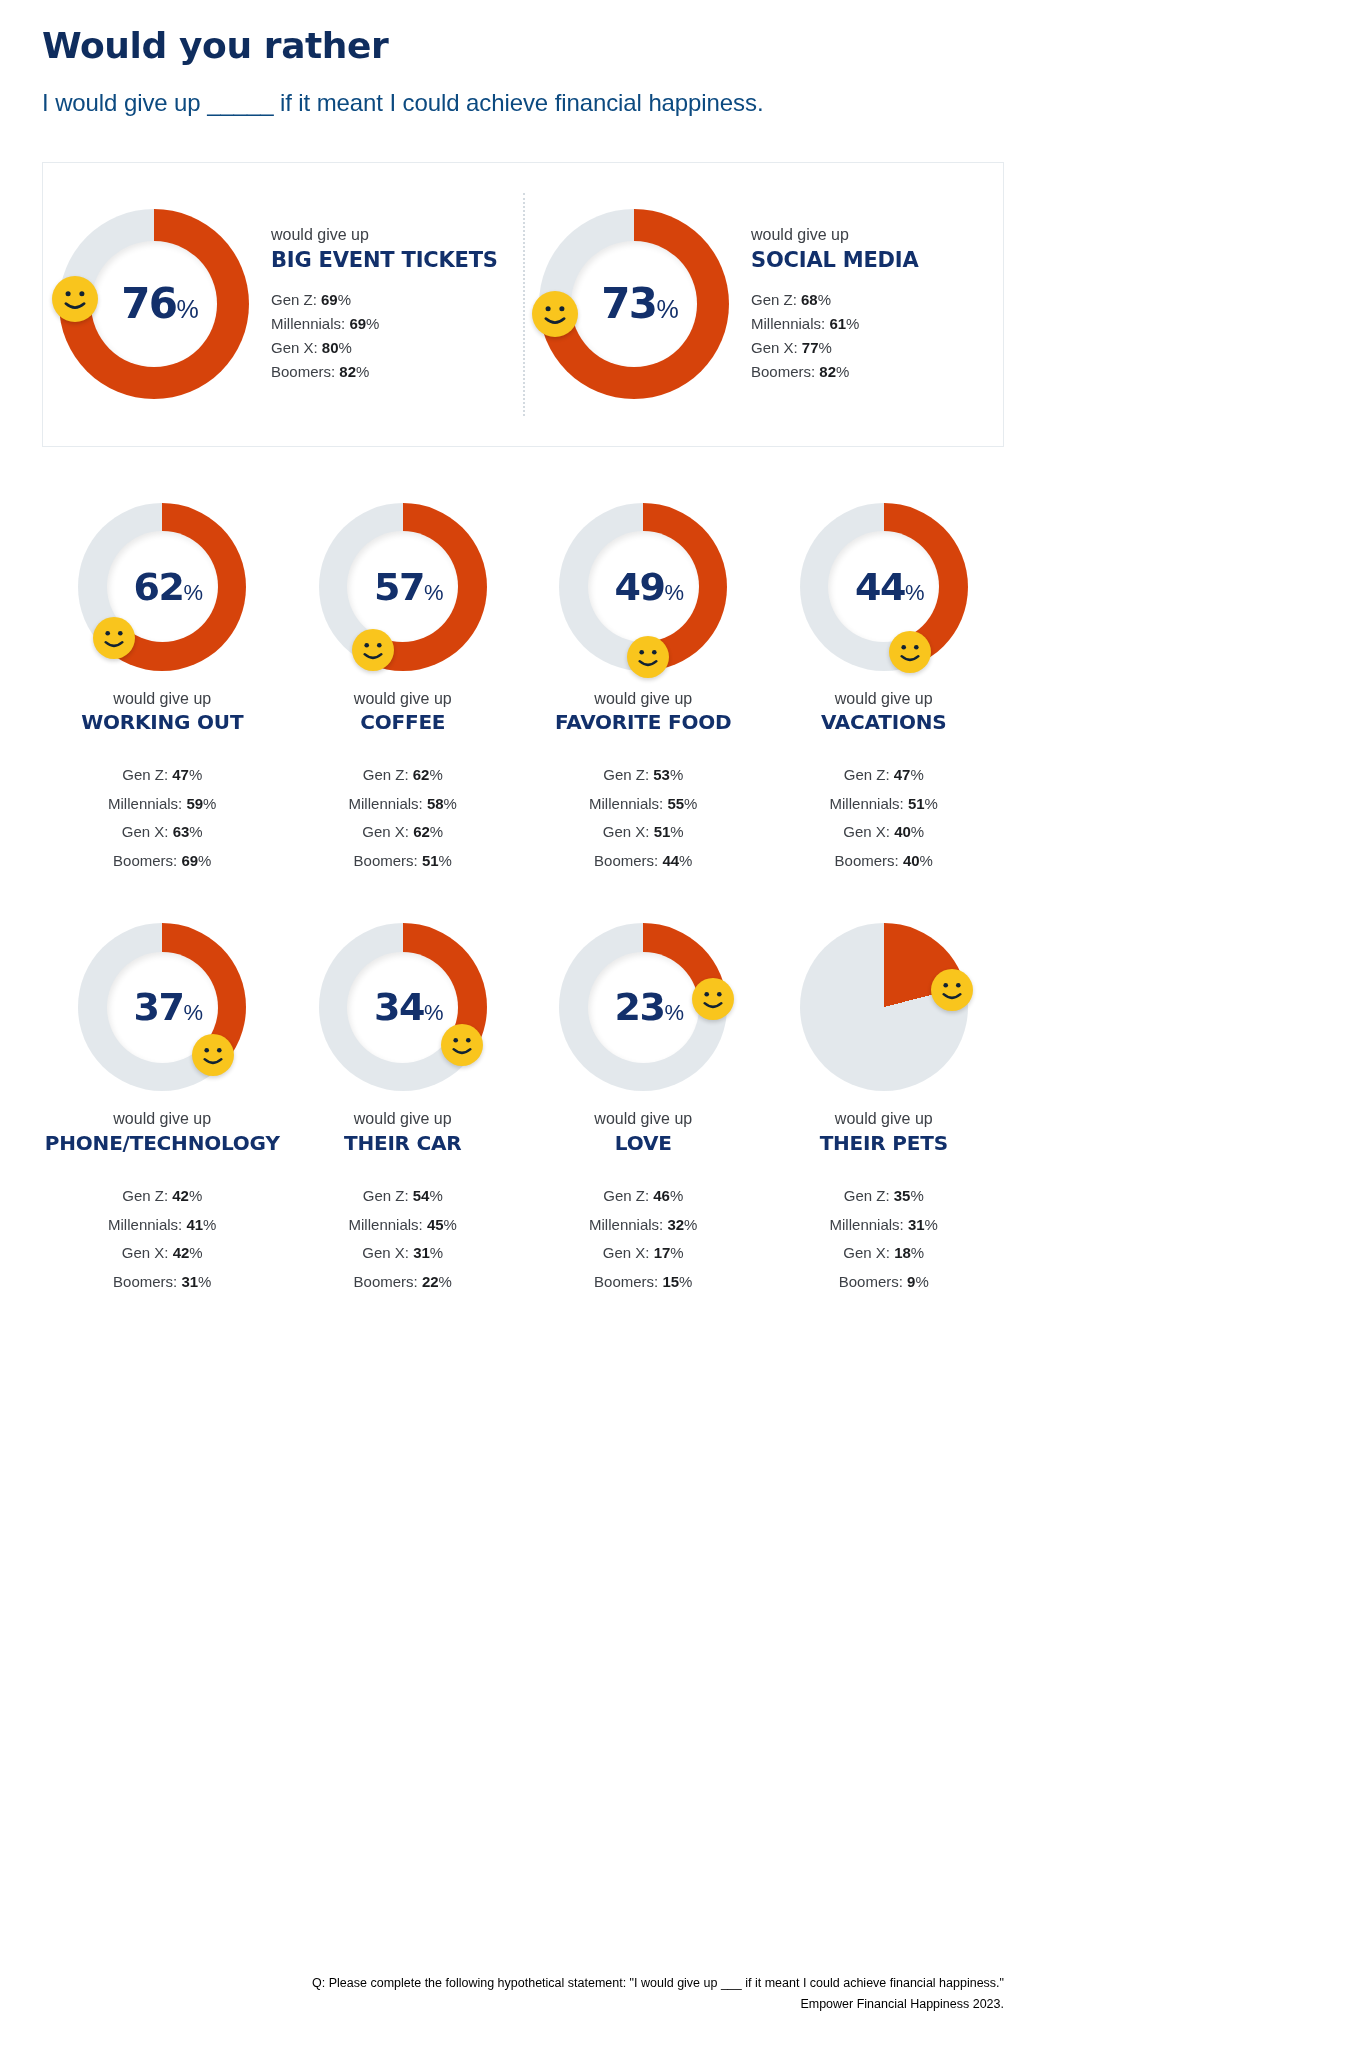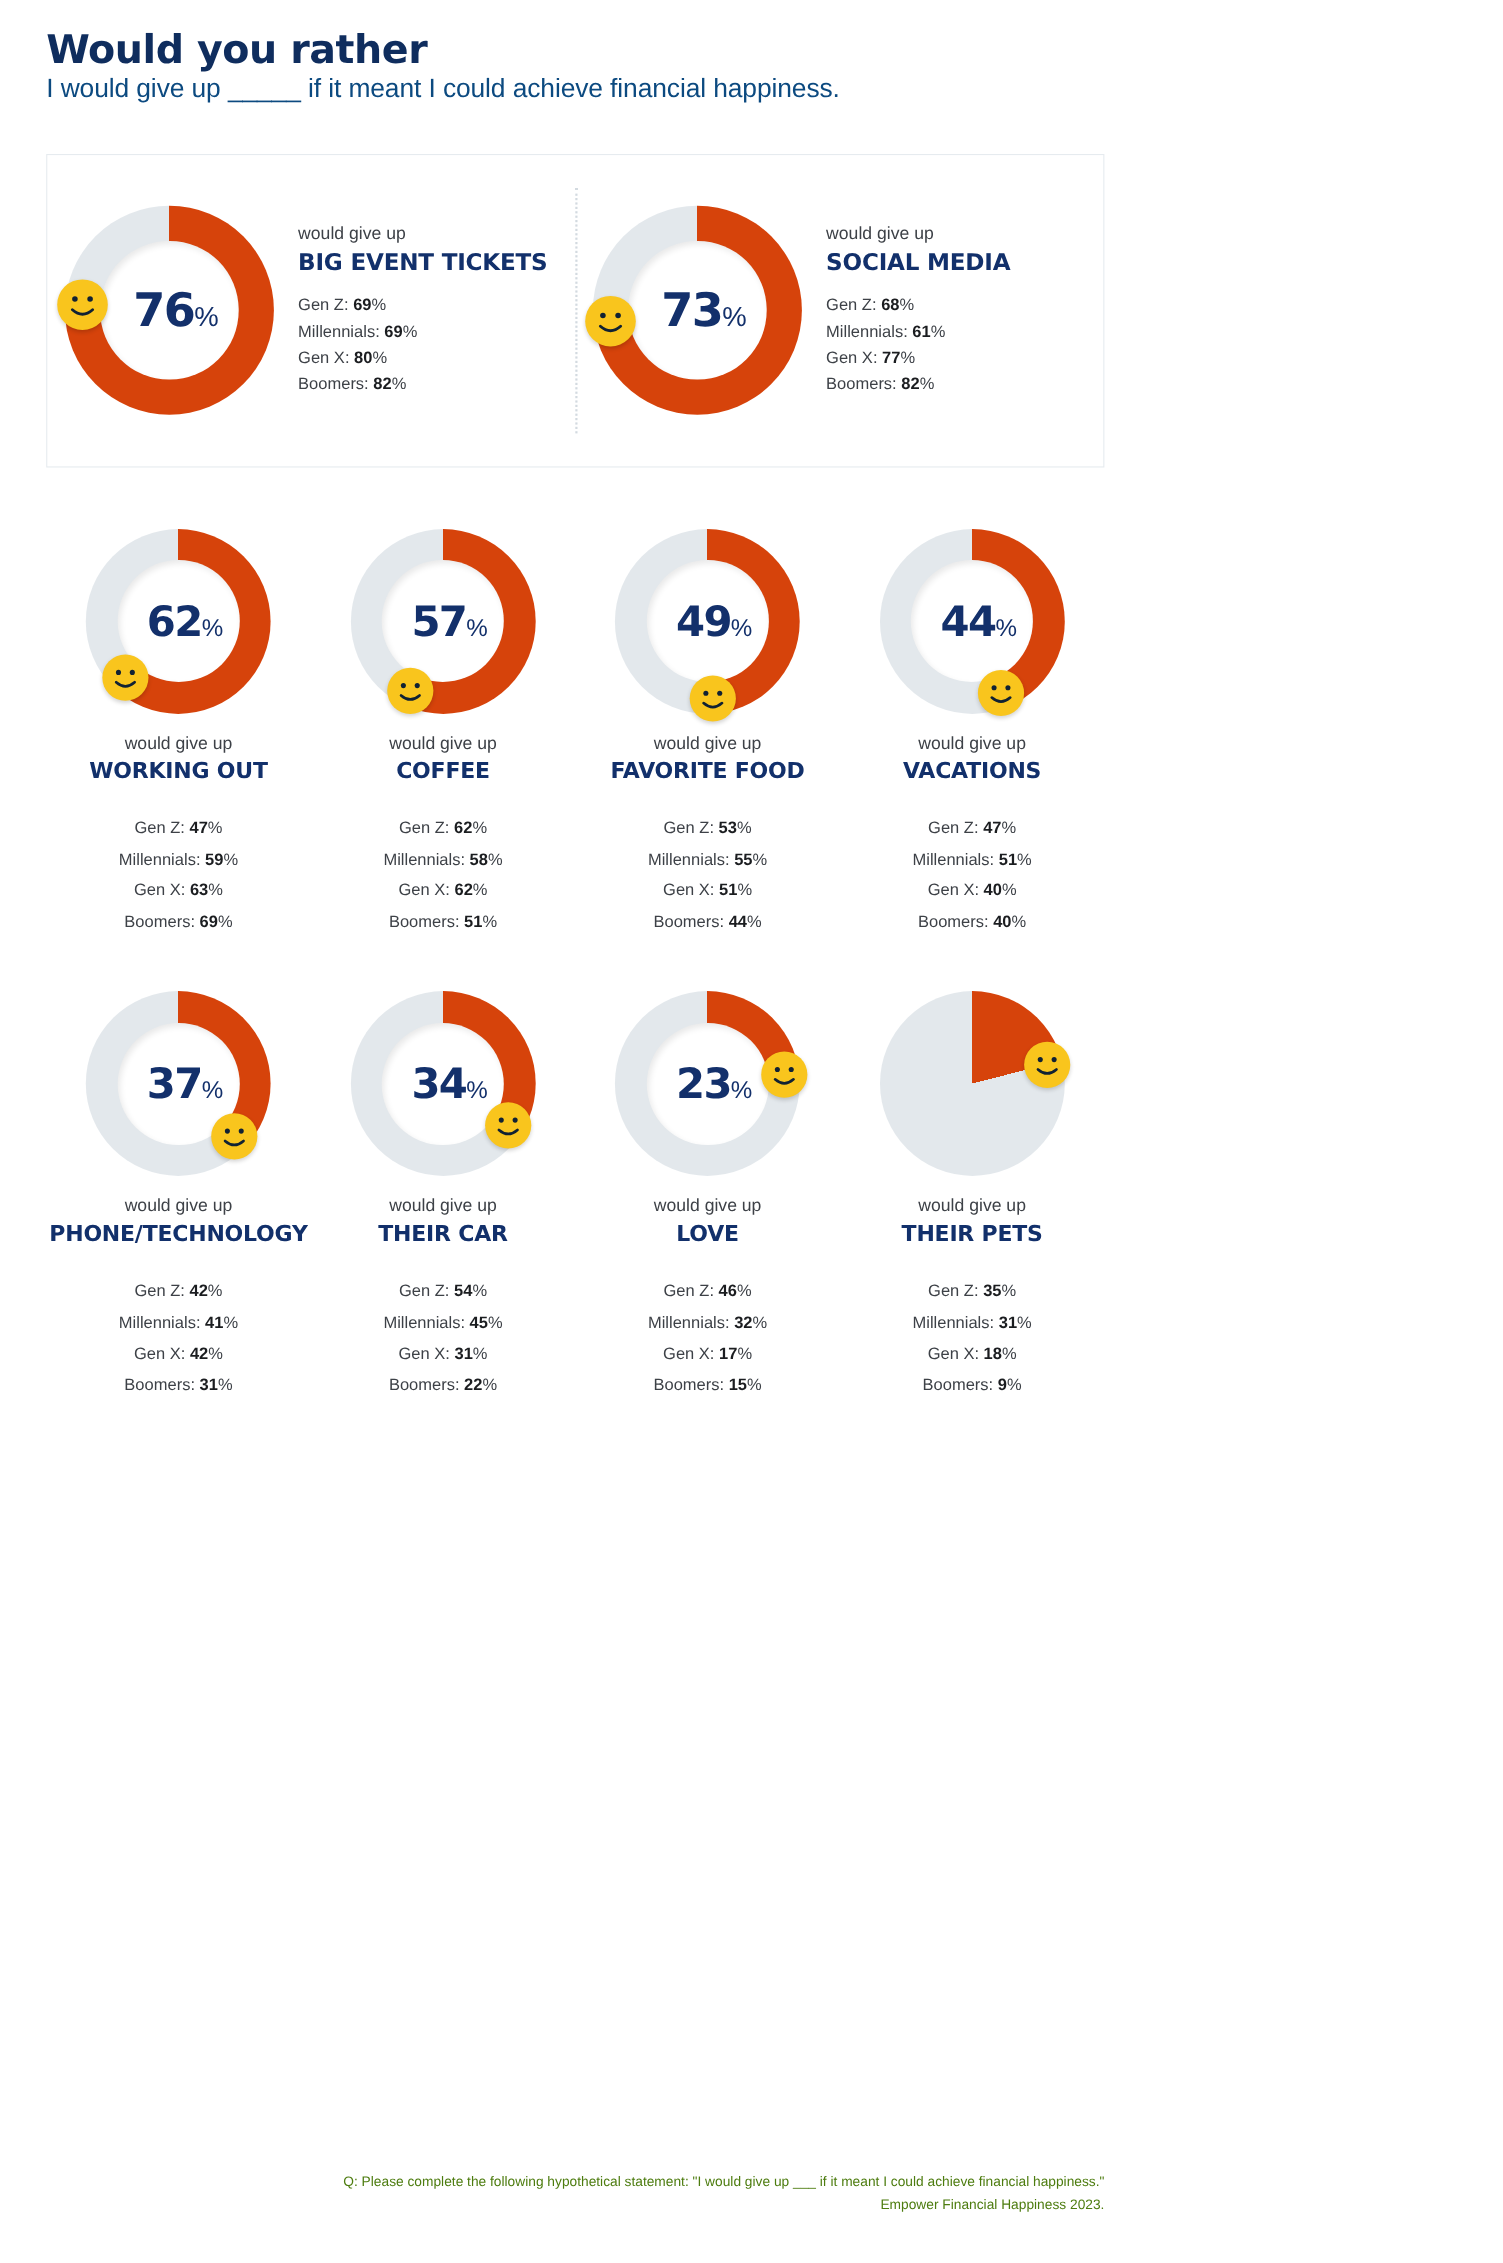--- a/index.html
+++ b/index.html
@@ -35,20 +35,21 @@
   .page-title {
     font-family: "DejaVu Sans", sans-serif;
     font-size: 36px;
     font-weight: bold;
     letter-spacing: -0.4px;
     color: #0f2d5e;
     line-height: 1.1;
   }
 
   .page-subtitle {
+    margin-top: 22px;
     font-size: 24px;
     font-weight: normal;
     color: #0c4a80;
     letter-spacing: -0.1px;
     line-height: 1.25;
   }
 
   
   .featured-box {
     position: relative;
@@ -203,21 +204,21 @@
   .cell-breakdown b { color: #1b1d20; font-weight: bold; }
 
   
   .footer {
     position: absolute;
     left: 42px;
     right: 42px;
     bottom: 42px;
     text-align: right;
     font-size: 12.5px;
-    color: #4d7c0f;
+    color: #000000;
     line-height: 1.7;
   }
   .footer div { white-space: nowrap; }
 </style>
 </head>
 <body>
 
 <div id="page">
   <div class="canvas">
 

